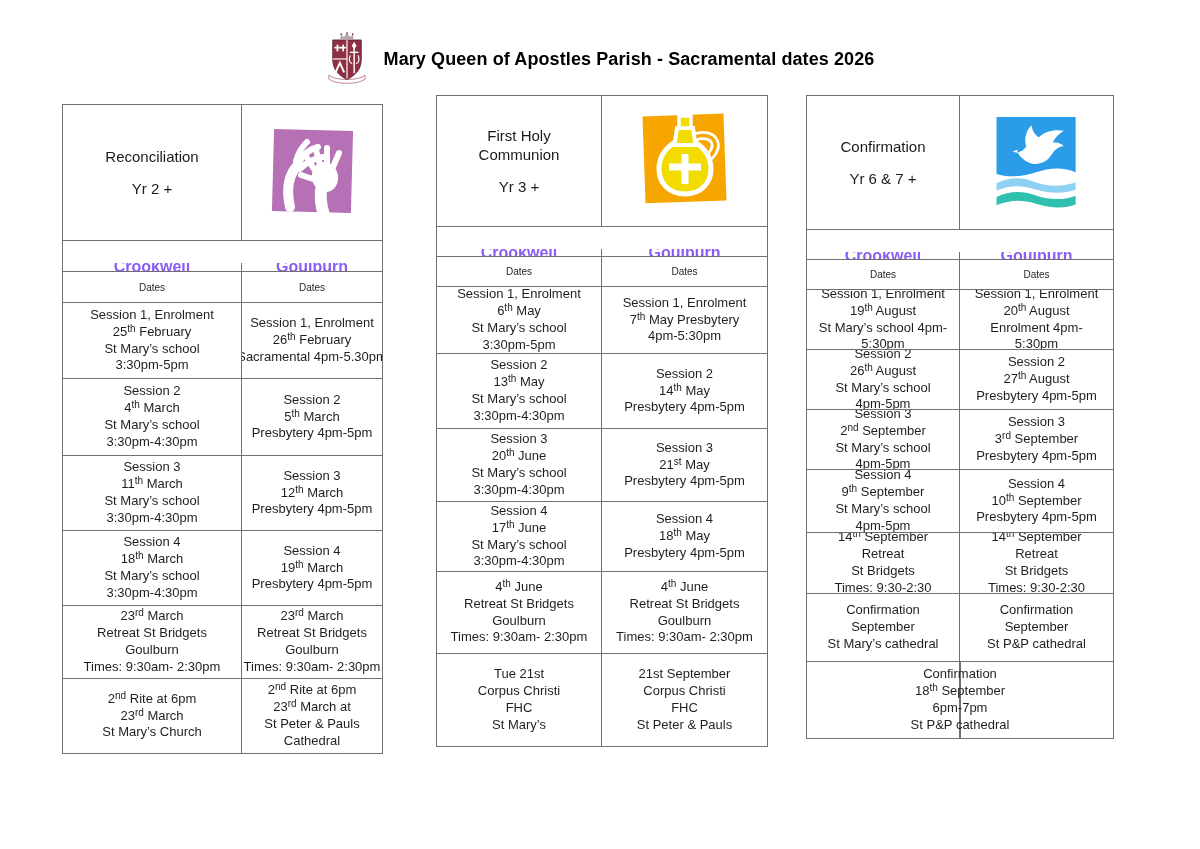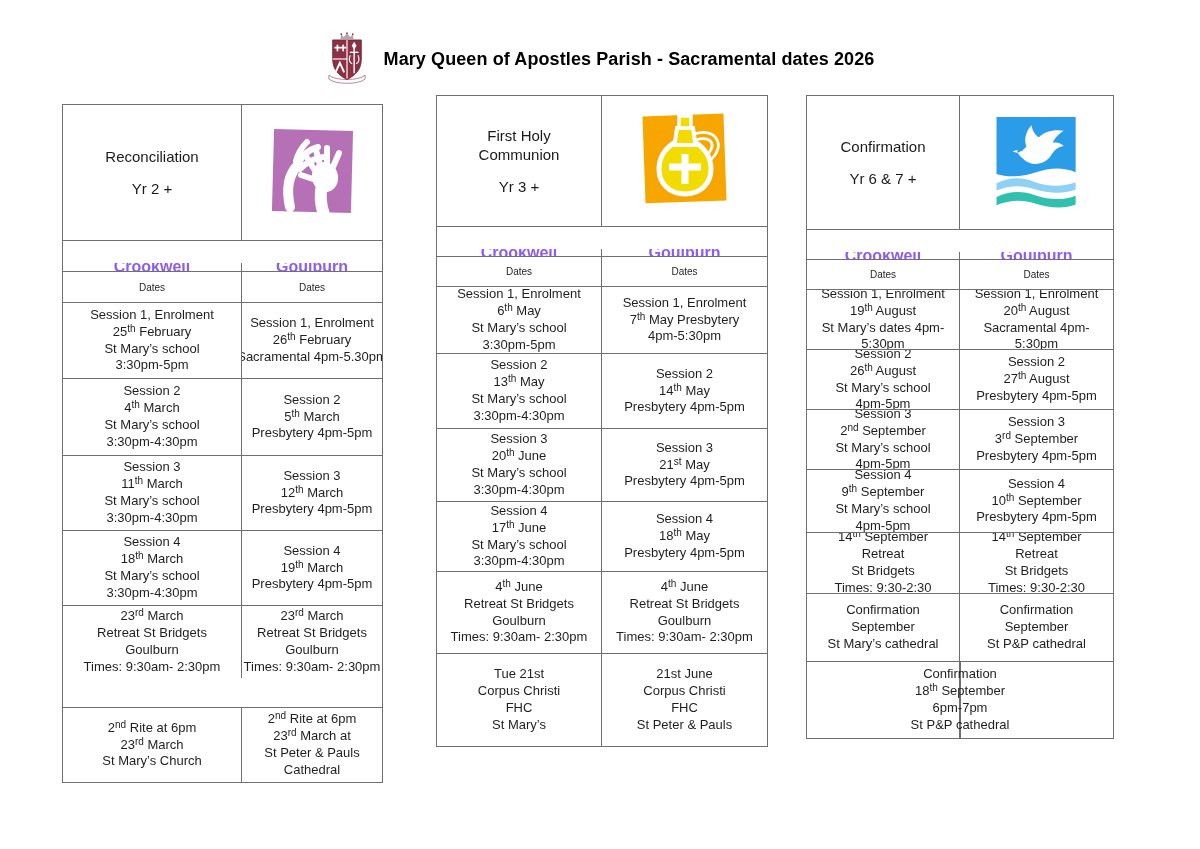--- a/index.html
+++ b/index.html
@@ -173,21 +173,21 @@
           <div class="cell-line">Goulburn</div>
           <div class="cell-line">Times: 9:30am- 2:30pm</div>
         </div>
         <div class="t-cell data-cell">
           <div class="cell-line">23<sup>rd</sup> March</div>
           <div class="cell-line">Retreat St Bridgets</div>
           <div class="cell-line">Goulburn</div>
           <div class="cell-line">Times: 9:30am- 2:30pm</div>
         </div>
       </div>
-      <div class="t-row body-row" style="height: 75px; grid-template-columns: 178px 1fr; margin-top: 29px;">
+      <div class="t-row body-row" style="height: 75px; grid-template-columns: 178px 1fr;">
         <div class="t-cell data-cell">
           <div class="cell-line">2<sup>nd</sup> Rite at 6pm</div>
           <div class="cell-line">23<sup>rd</sup> March</div>
           <div class="cell-line">St Mary’s Church</div>
         </div>
         <div class="t-cell data-cell">
           <div class="cell-line">2<sup>nd</sup> Rite at 6pm</div>
           <div class="cell-line">23<sup>rd</sup> March at</div>
           <div class="cell-line">St Peter &amp; Pauls</div>
           <div class="cell-line">Cathedral</div>
@@ -290,21 +290,21 @@
         </div>
       </div>
       <div class="t-row body-row" style="height: 93px; grid-template-columns: 164px 1fr;">
         <div class="t-cell data-cell">
           <div class="cell-line">Tue 21st</div>
           <div class="cell-line">Corpus Christi</div>
           <div class="cell-line">FHC</div>
           <div class="cell-line">St Mary’s</div>
         </div>
         <div class="t-cell data-cell">
-          <div class="cell-line">21st June</div>
+          <div class="cell-line">21st September</div>
           <div class="cell-line">Corpus Christi</div>
           <div class="cell-line">FHC</div>
           <div class="cell-line">St Peter &amp; Pauls</div>
         </div>
       </div>
     </div>
     <div class="sac-table" style="left: 806px; top: 95px; width: 308px;">
       <div class="t-row header-row" style="height: 133px; grid-template-columns: 152px 1fr;">
         <div class="t-cell title-cell">
           <p>Confirmation</p>
@@ -330,27 +330,27 @@
         <div class="t-cell name-cell">Goulburn</div>
       </div>
       <div class="t-row dates-row" style="height: 30px; grid-template-columns: 152px 1fr;">
         <div class="t-cell date-label-cell">Dates</div>
         <div class="t-cell date-label-cell">Dates</div>
       </div>
       <div class="t-row body-row" style="height: 60px; grid-template-columns: 152px 1fr;">
         <div class="t-cell data-cell">
           <div class="cell-line">Session 1, Enrolment</div>
           <div class="cell-line">19<sup>th</sup> August</div>
-          <div class="cell-line">St Mary’s dates 4pm-</div>
+          <div class="cell-line">St Mary’s school 4pm-</div>
           <div class="cell-line">5:30pm</div>
         </div>
         <div class="t-cell data-cell">
           <div class="cell-line">Session 1, Enrolment</div>
           <div class="cell-line">20<sup>th</sup> August</div>
-          <div class="cell-line">Sacramental 4pm-</div>
+          <div class="cell-line">Enrolment 4pm-</div>
           <div class="cell-line">5:30pm</div>
         </div>
       </div>
       <div class="t-row body-row" style="height: 60px; grid-template-columns: 152px 1fr;">
         <div class="t-cell data-cell">
           <div class="cell-line">Session 2</div>
           <div class="cell-line">26<sup>th</sup> August</div>
           <div class="cell-line">St Mary’s school</div>
           <div class="cell-line">4pm-5pm</div>
         </div>

